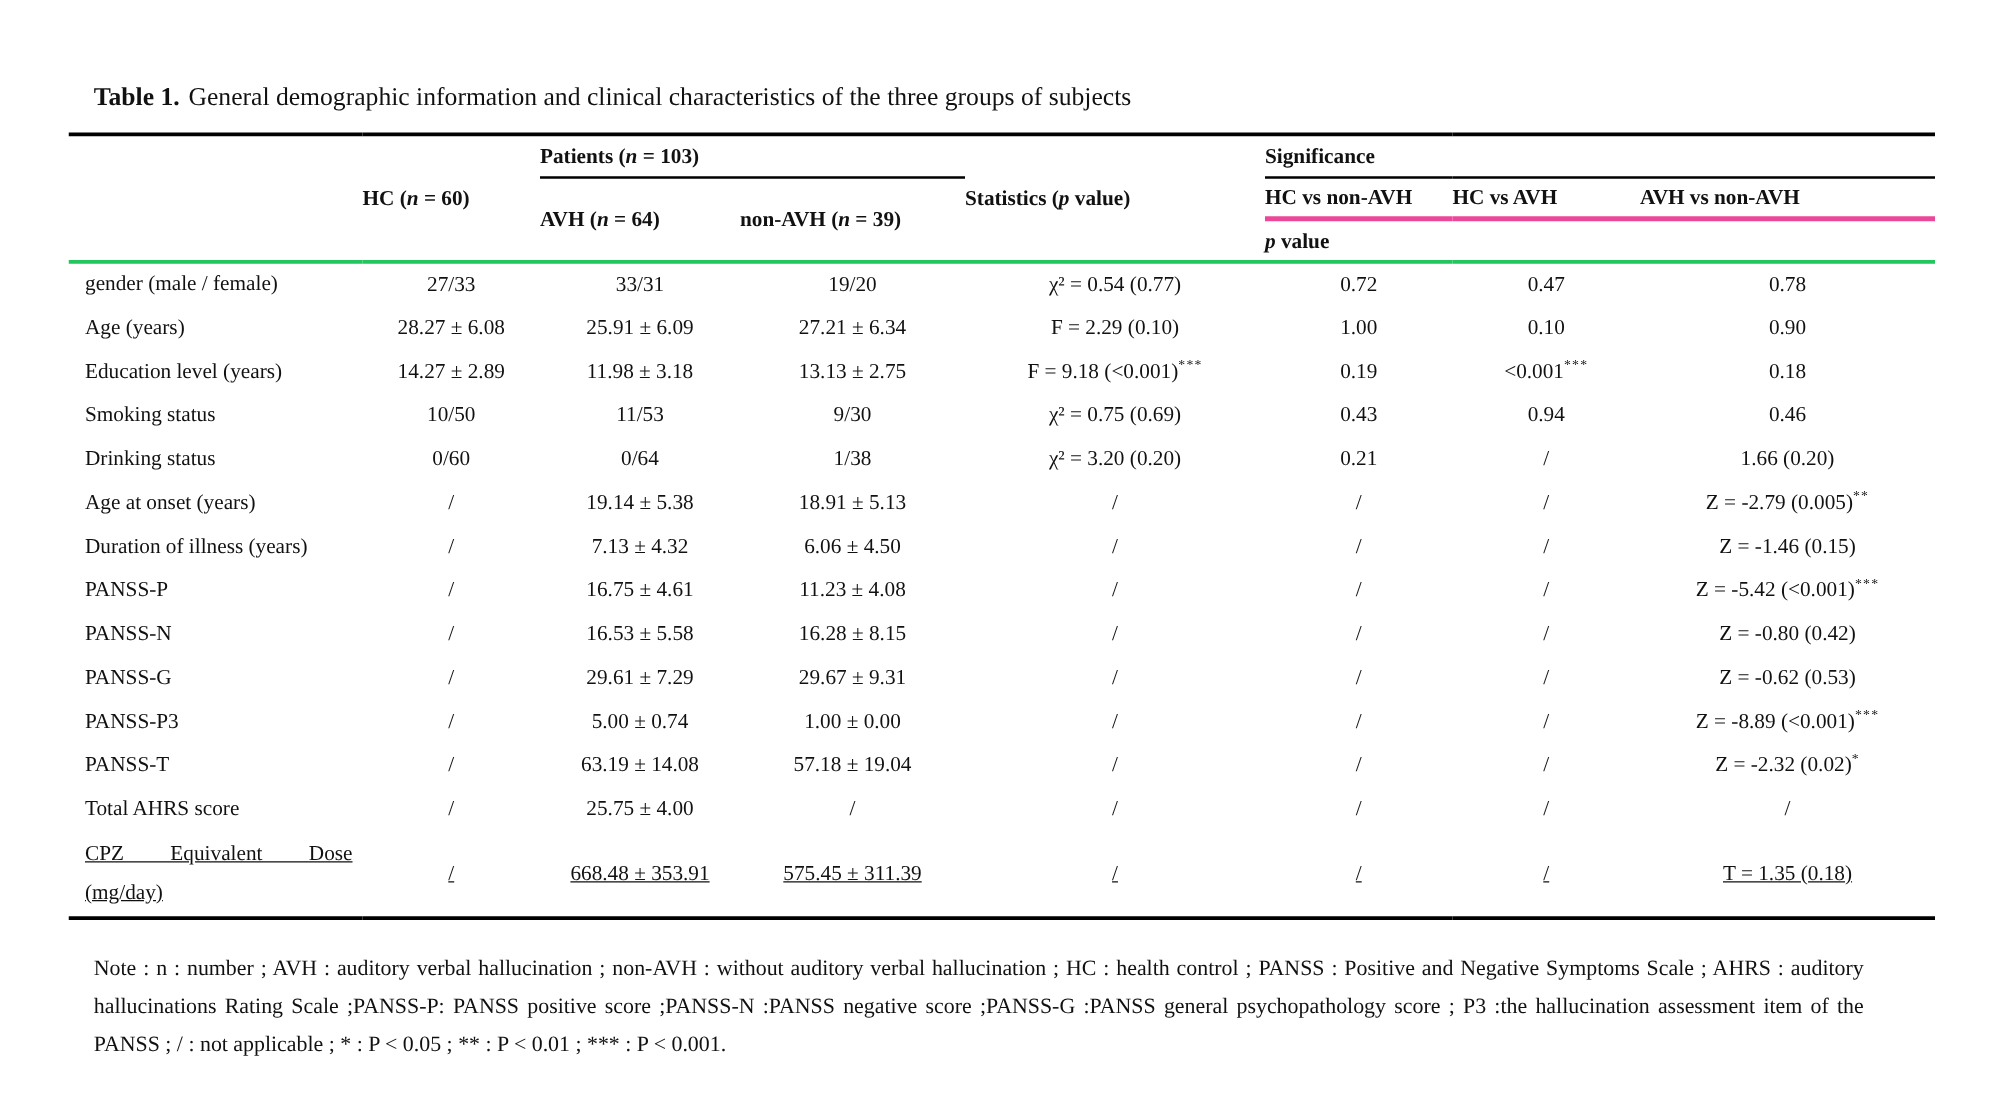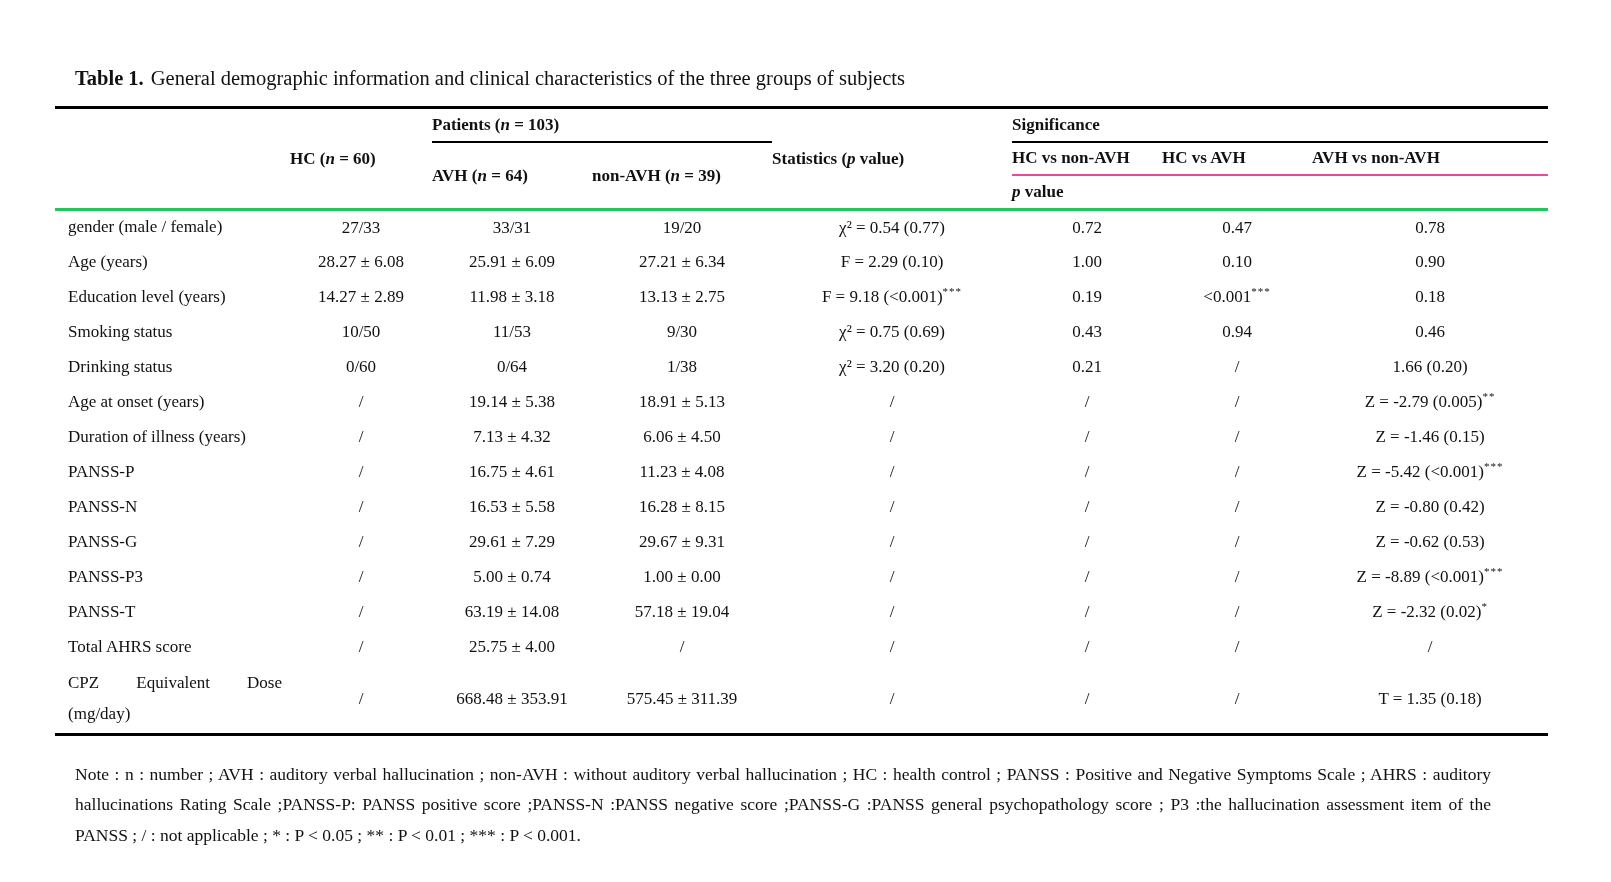--- a/index.html
+++ b/index.html
@@ -17,23 +17,23 @@
     border-collapse:collapse; table-layout:fixed;
     border-top:3px solid #000; border-bottom:3px solid #000;
   }
   th, td { padding:0; font-size:17px; color:#111; }
   th { font-weight:bold; text-align:left; vertical-align:middle; line-height:1.25; }
   i { font-style:italic; }
   tr.h1 { height:34px; }
   tr.h2 { height:33px; }
   tr.h3 { height:35px; }
   th.group { border-bottom:2px solid #000; }
-  th.pline { border-bottom:2px solid #ec4899; }
+  th.pline { border-bottom:4px solid #ec4899; }
   tbody tr { height:35px; }
-  tbody tr:last-child { height:70px; }
+  tbody tr:last-child { height:70px;text-decoration:underline; }
   tbody tr:first-child td { border-top:3px solid #22c55e; }
   tbody td { text-align:center; vertical-align:middle; }
   tbody td.label {
     text-align:justify; text-align-last:left; padding:0 8px 0 13px; line-height:1.8;
   }
   sup { font-size:11px; line-height:0; vertical-align:super; letter-spacing:1px; }
 
   .note {
     position:absolute; left:75px; top:741px; width:1416px;
     font-size:17.5px; line-height:30.5px; text-align:justify;

